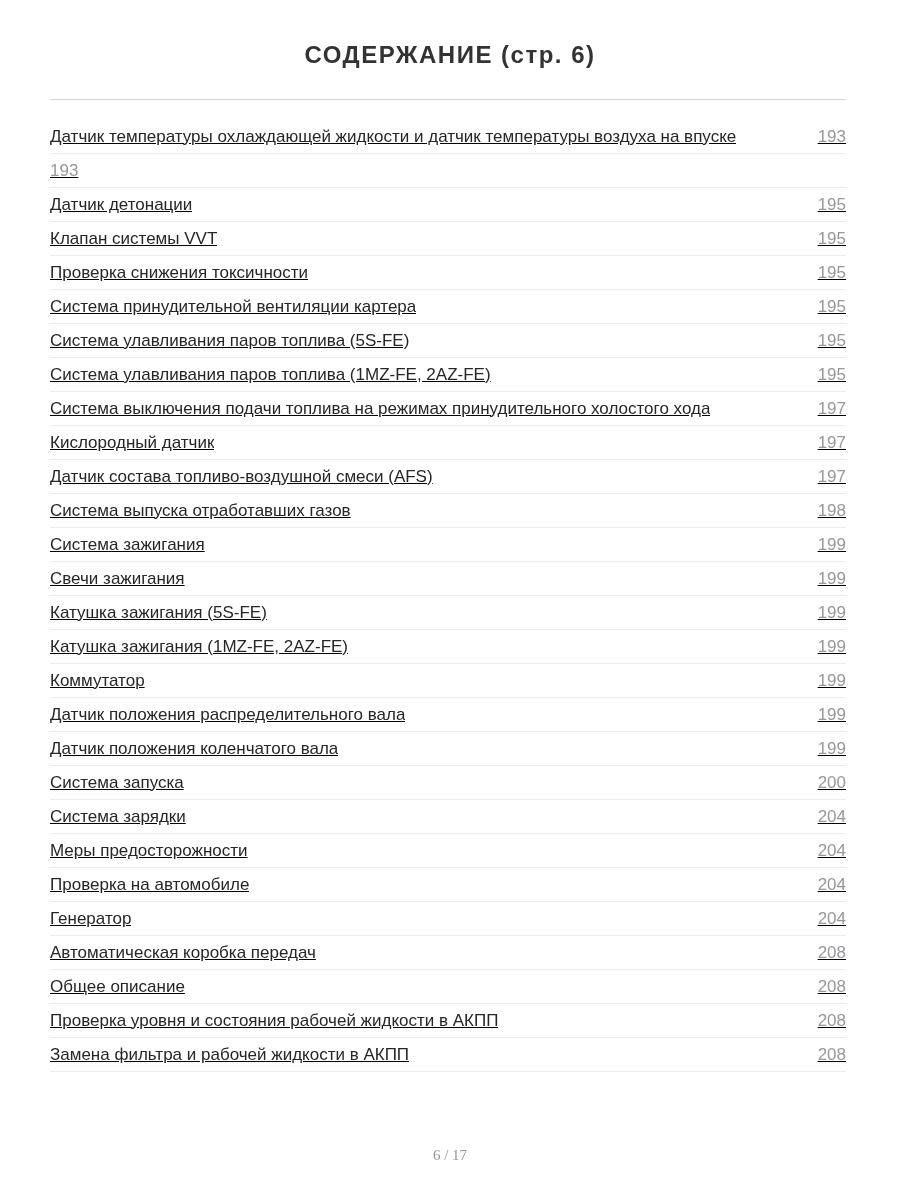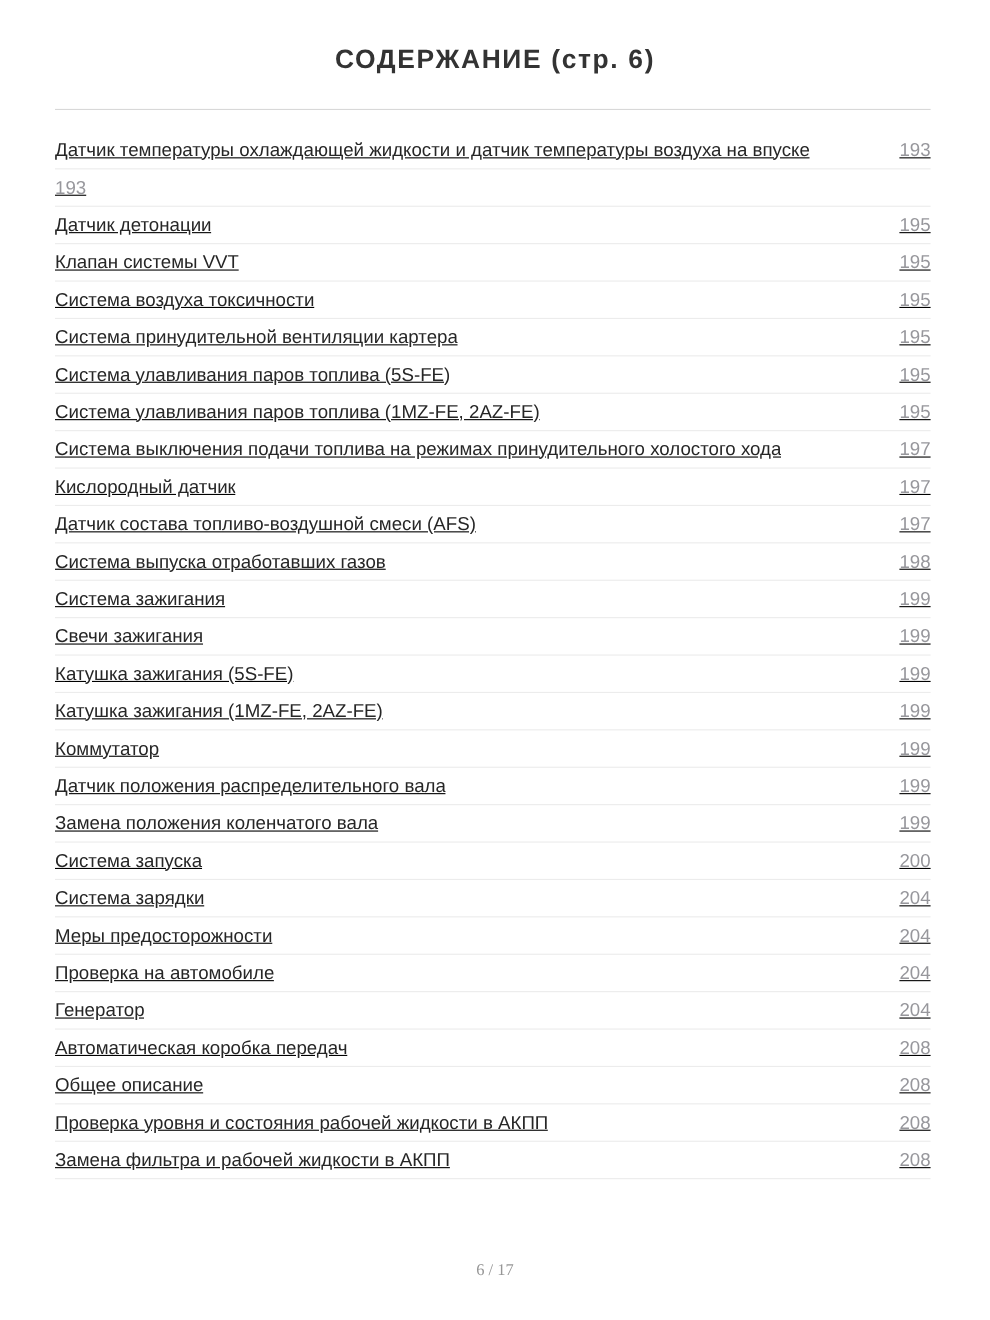--- a/index.html
+++ b/index.html
@@ -98,21 +98,21 @@
         <span class="toc-label">Датчик детонации</span>
         <span class="toc-page">195</span>
       </div>
 
       <div class="toc-row">
         <span class="toc-label">Клапан системы VVT</span>
         <span class="toc-page">195</span>
       </div>
 
       <div class="toc-row">
-        <span class="toc-label">Система воздуха токсичности</span>
+        <span class="toc-label">Проверка снижения токсичности</span>
         <span class="toc-page">195</span>
       </div>
 
       <div class="toc-row">
         <span class="toc-label">Система принудительной вентиляции картера</span>
         <span class="toc-page">195</span>
       </div>
 
       <div class="toc-row">
         <span class="toc-label">Система улавливания паров топлива (5S-FE)</span>
@@ -168,21 +168,21 @@
         <span class="toc-label">Коммутатор</span>
         <span class="toc-page">199</span>
       </div>
 
       <div class="toc-row">
         <span class="toc-label">Датчик положения распределительного вала</span>
         <span class="toc-page">199</span>
       </div>
 
       <div class="toc-row">
-        <span class="toc-label">Замена положения коленчатого вала</span>
+        <span class="toc-label">Датчик положения коленчатого вала</span>
         <span class="toc-page">199</span>
       </div>
 
       <div class="toc-row">
         <span class="toc-label">Система запуска</span>
         <span class="toc-page">200</span>
       </div>
 
       <div class="toc-row">
         <span class="toc-label">Система зарядки</span>

